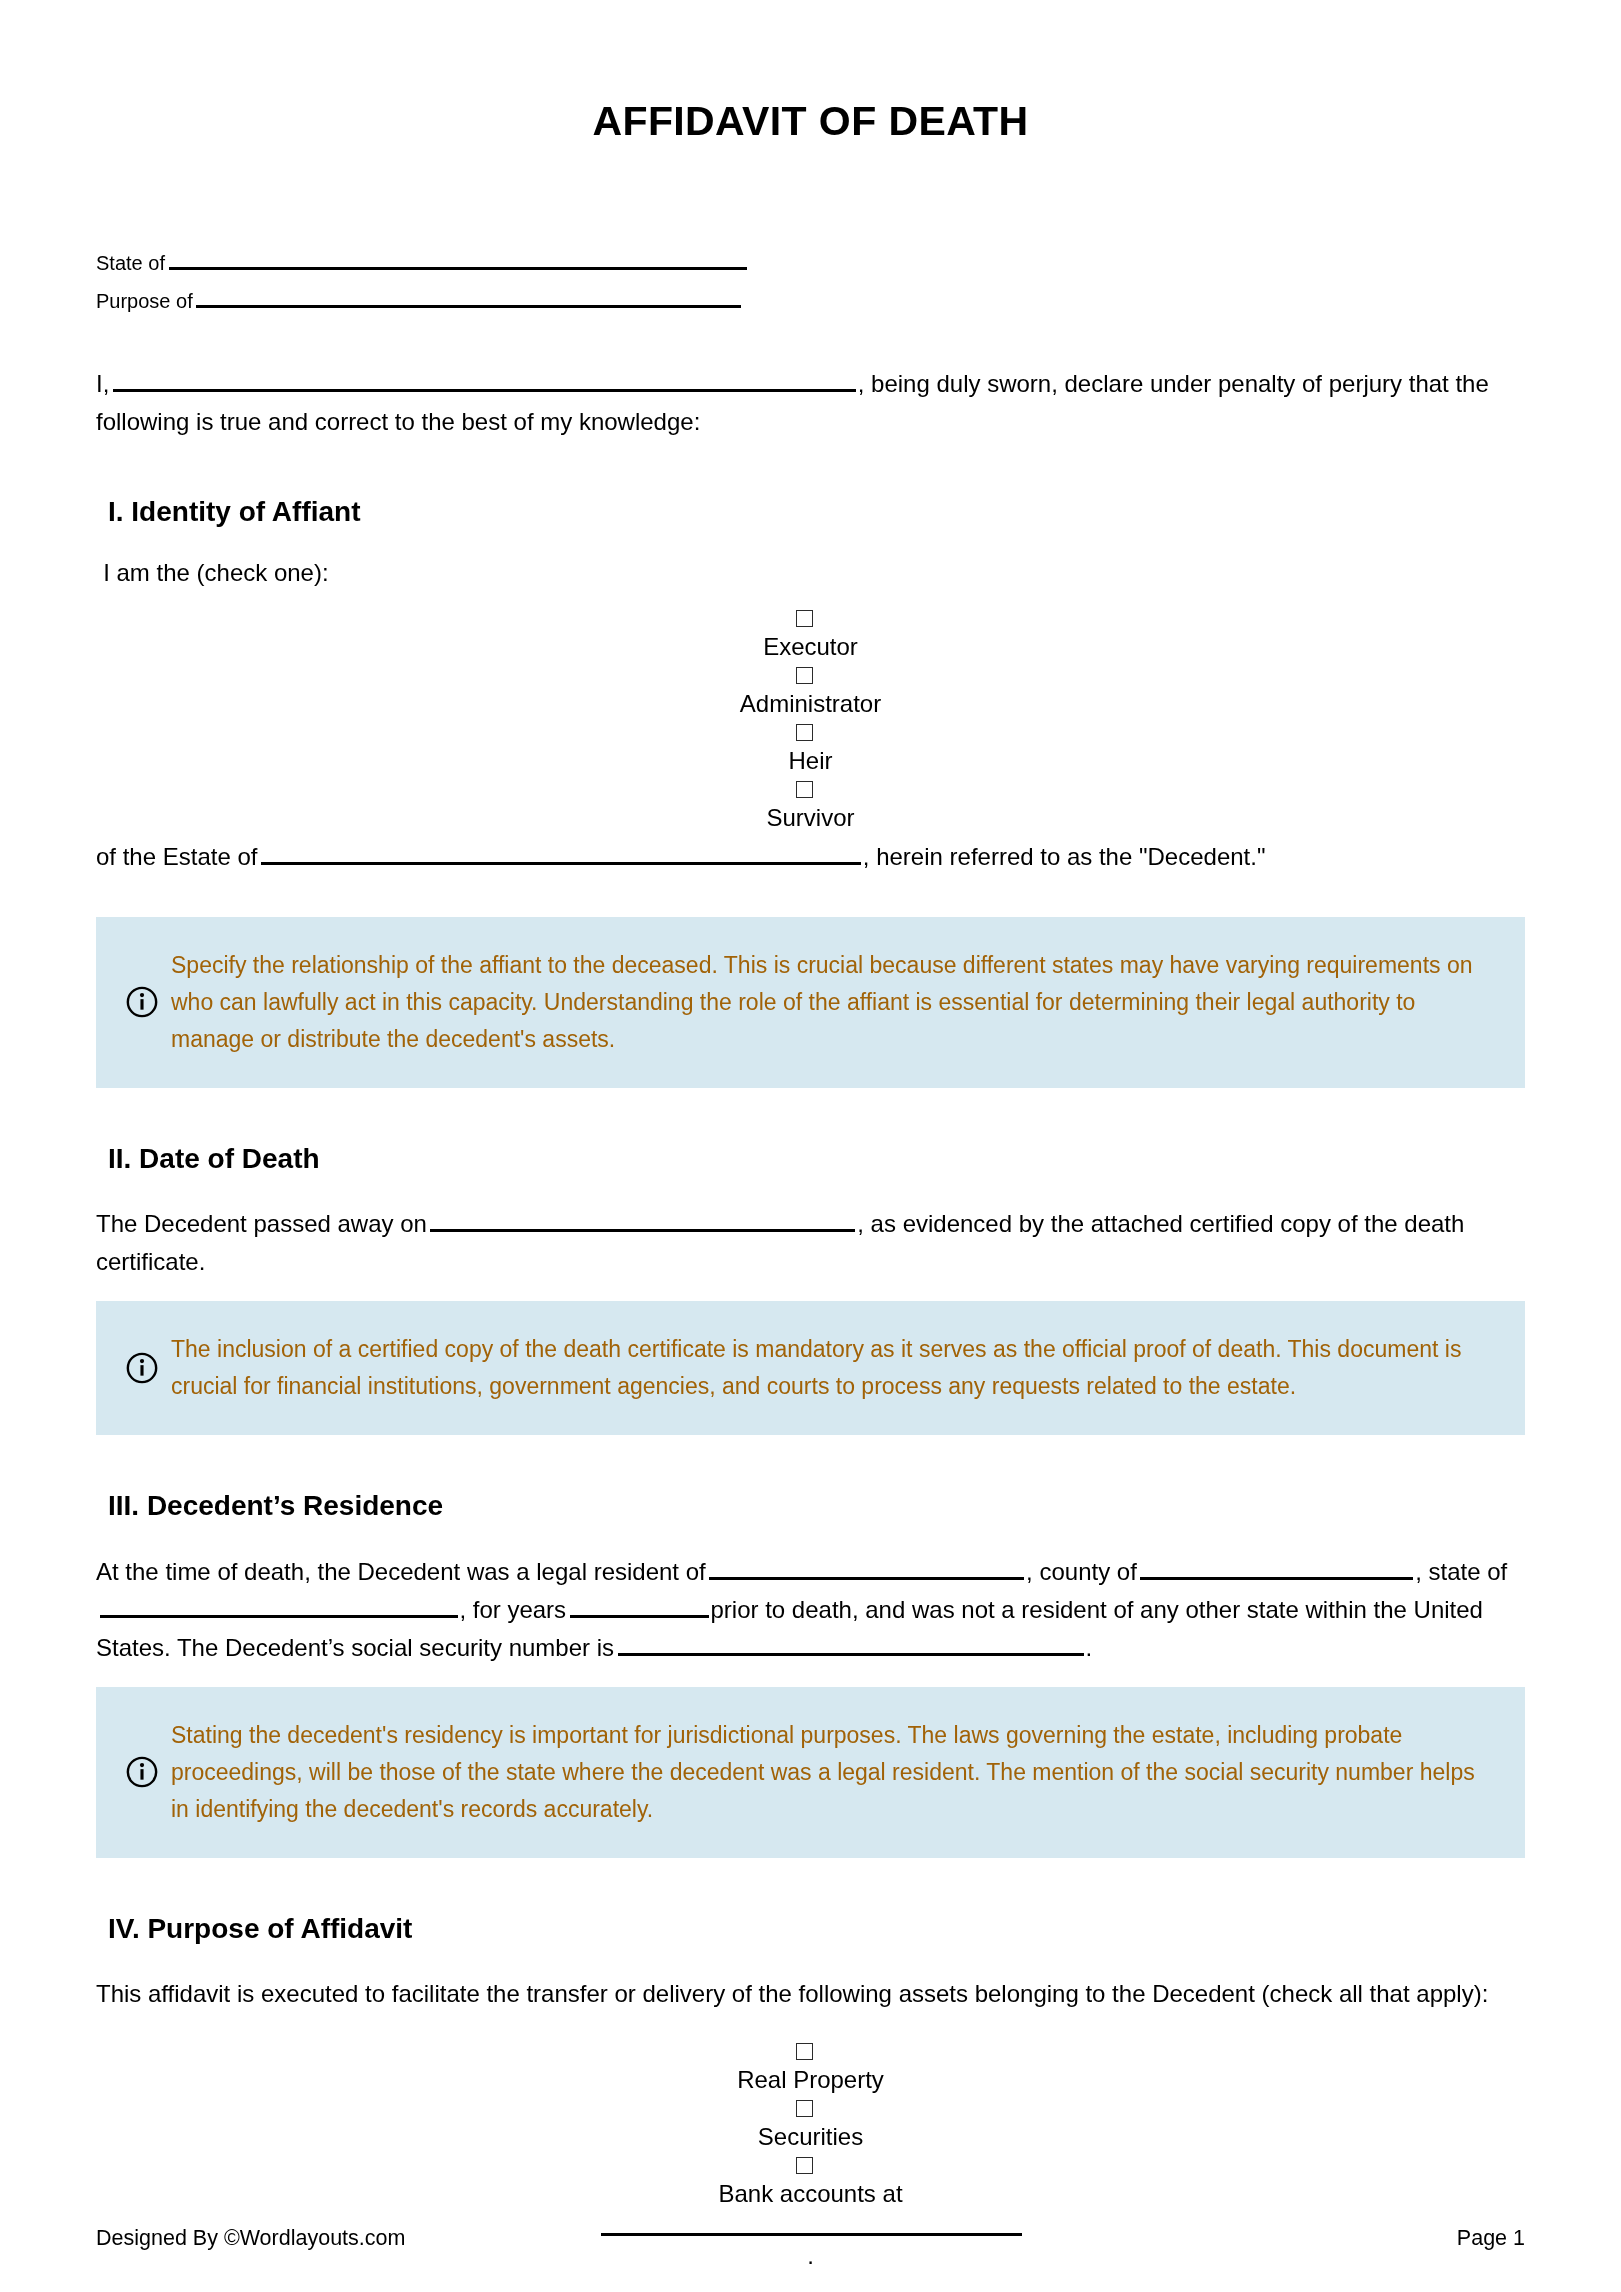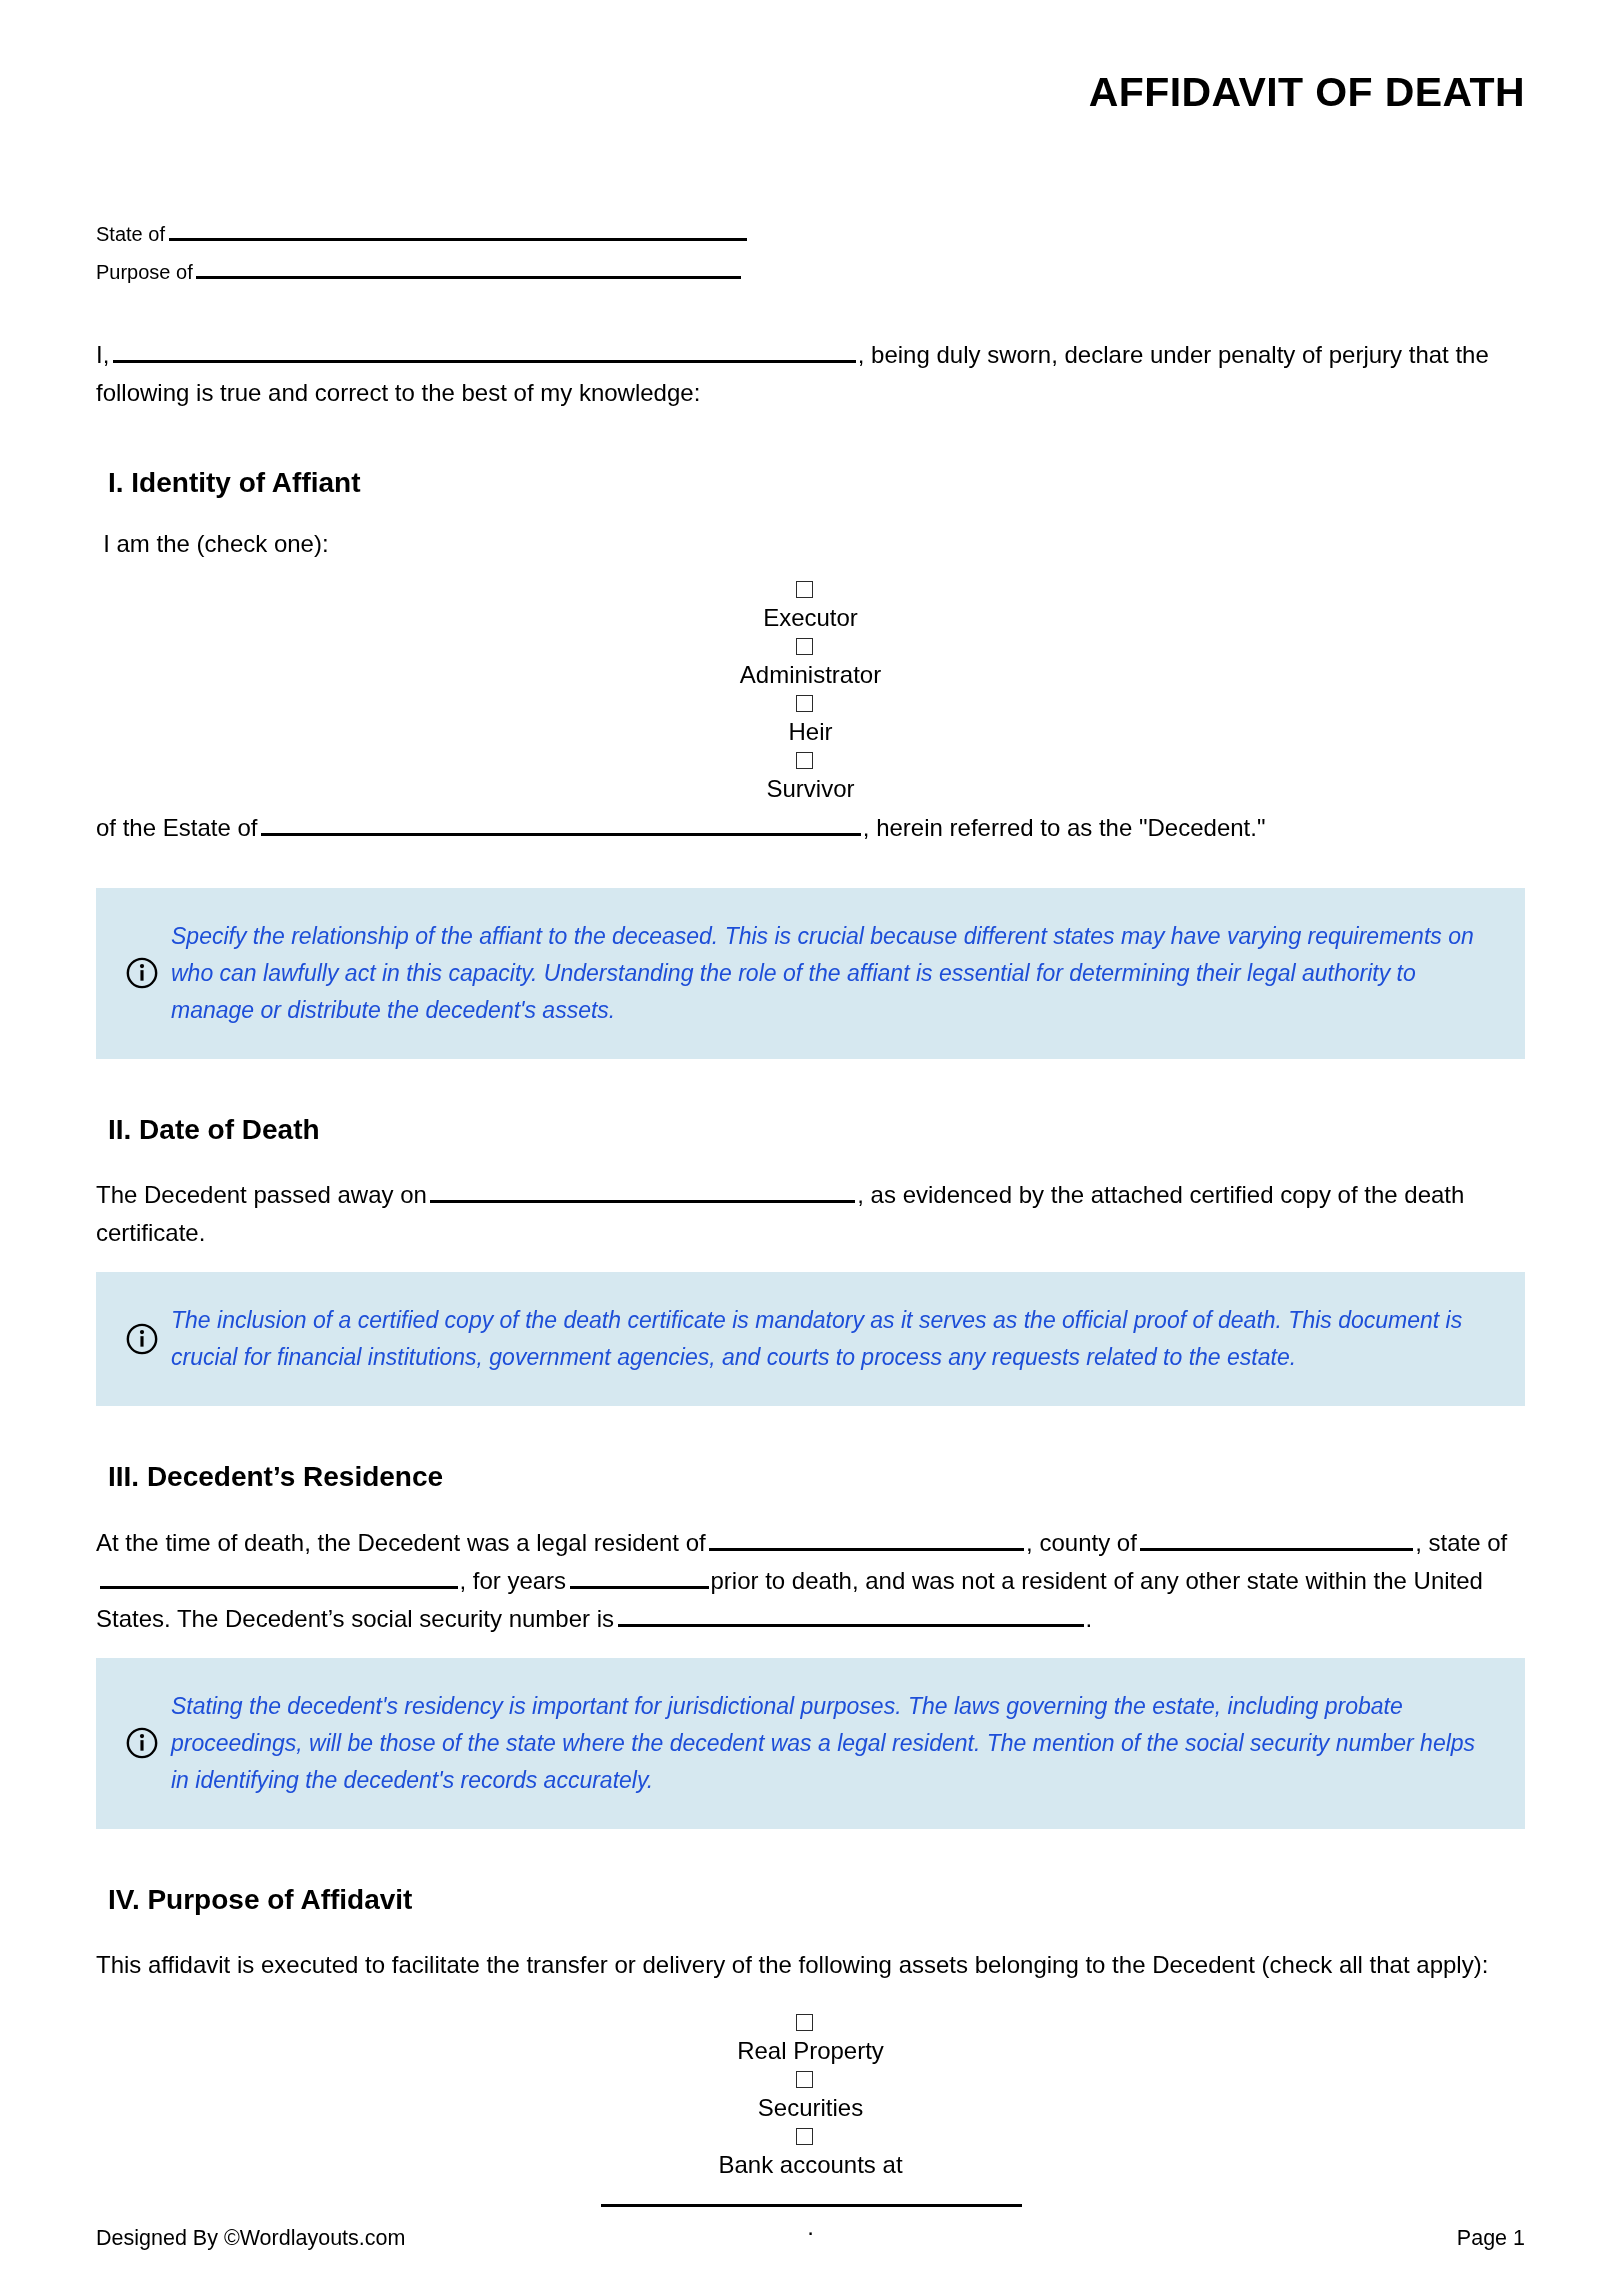--- a/index.html
+++ b/index.html
@@ -19,26 +19,26 @@
   }
   .page {
     position: relative;
     width: 1621px;
     height: 2293px;
     padding: 0 96px;
   }
 
   
   .doc-title {
-    text-align: right;
+    text-align: center;
     font-size: 41px;
     font-weight: bold;
     letter-spacing: 0.4px;
     margin: 0;
-    padding-top: 70px;
+    padding-top: 99px;
     line-height: 1.1;
   }
 
   
   .para {
     font-size: 24px;
     line-height: 38px;
     margin: 0;
   }
   .blank {
@@ -122,22 +122,21 @@
   .callout-icon {
     flex: none;
     width: 59px;
     display: flex;
     justify-content: center;
     align-items: center;
   }
   .callout-text {
     font-size: 23px;
     line-height: 37px;
-    color: #1d4ed8;
-    font-style: italic;
+    color: #a16207;
   }
 
   
   .footer {
     position: absolute;
     left: 96px;
     right: 96px;
     bottom: 42px;
     display: flex;
     justify-content: space-between;

